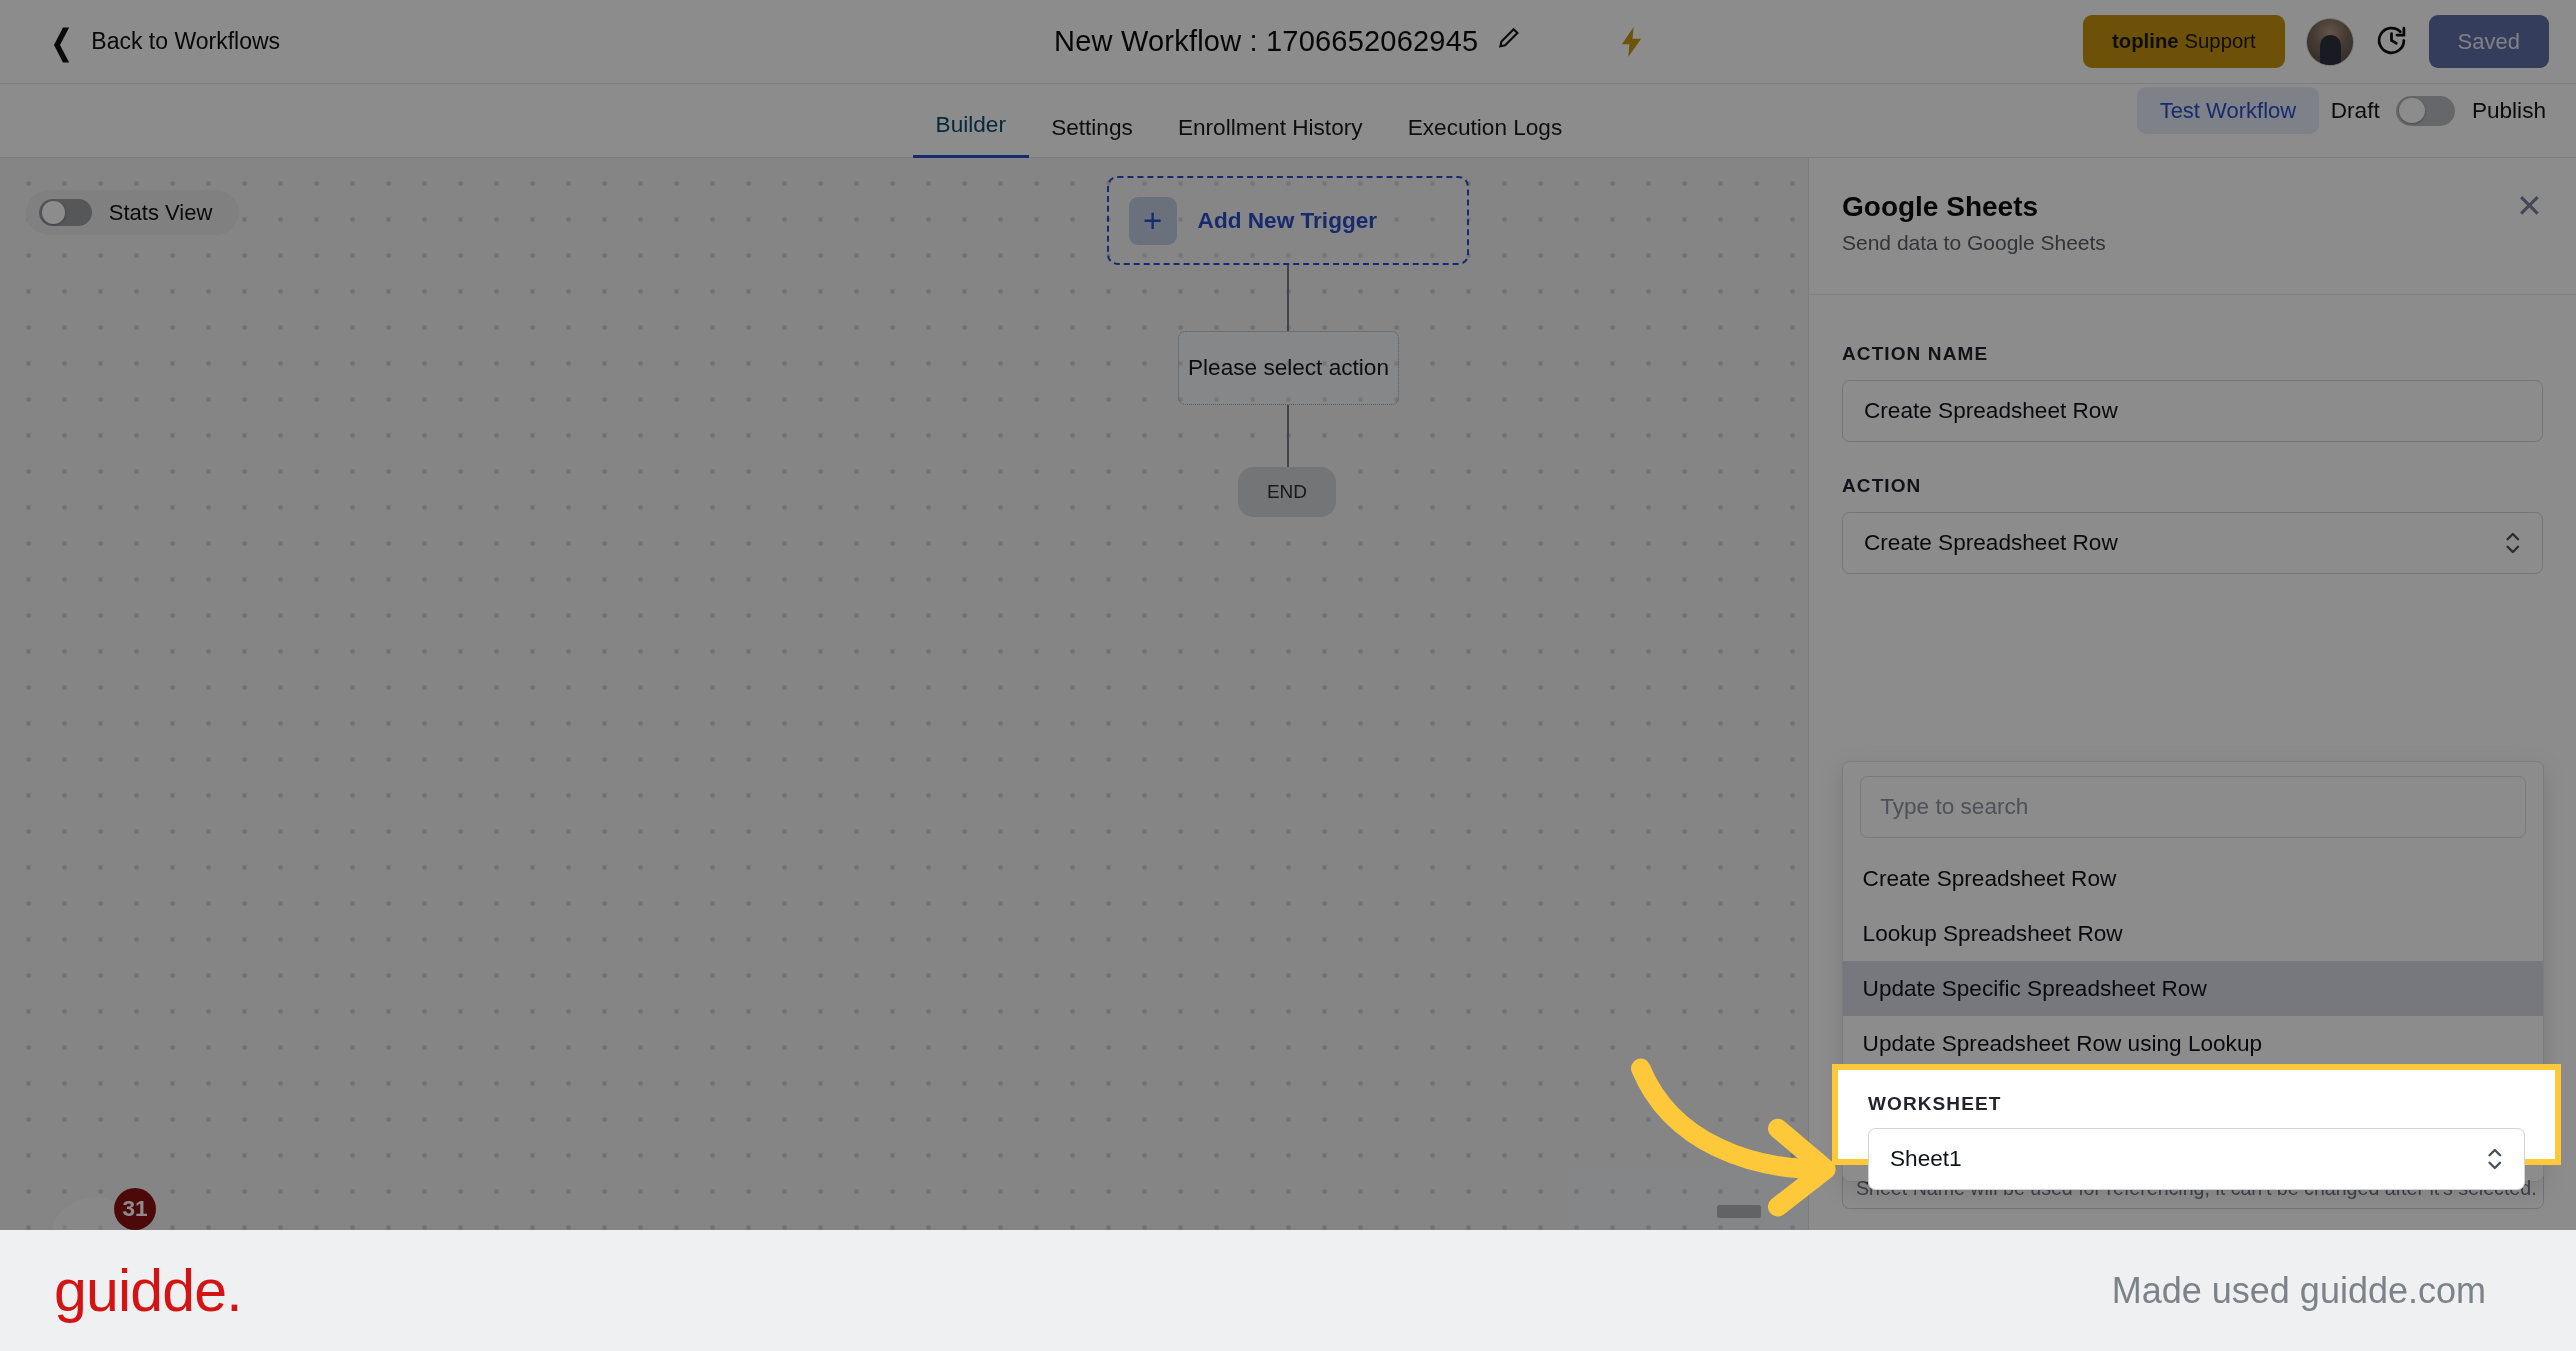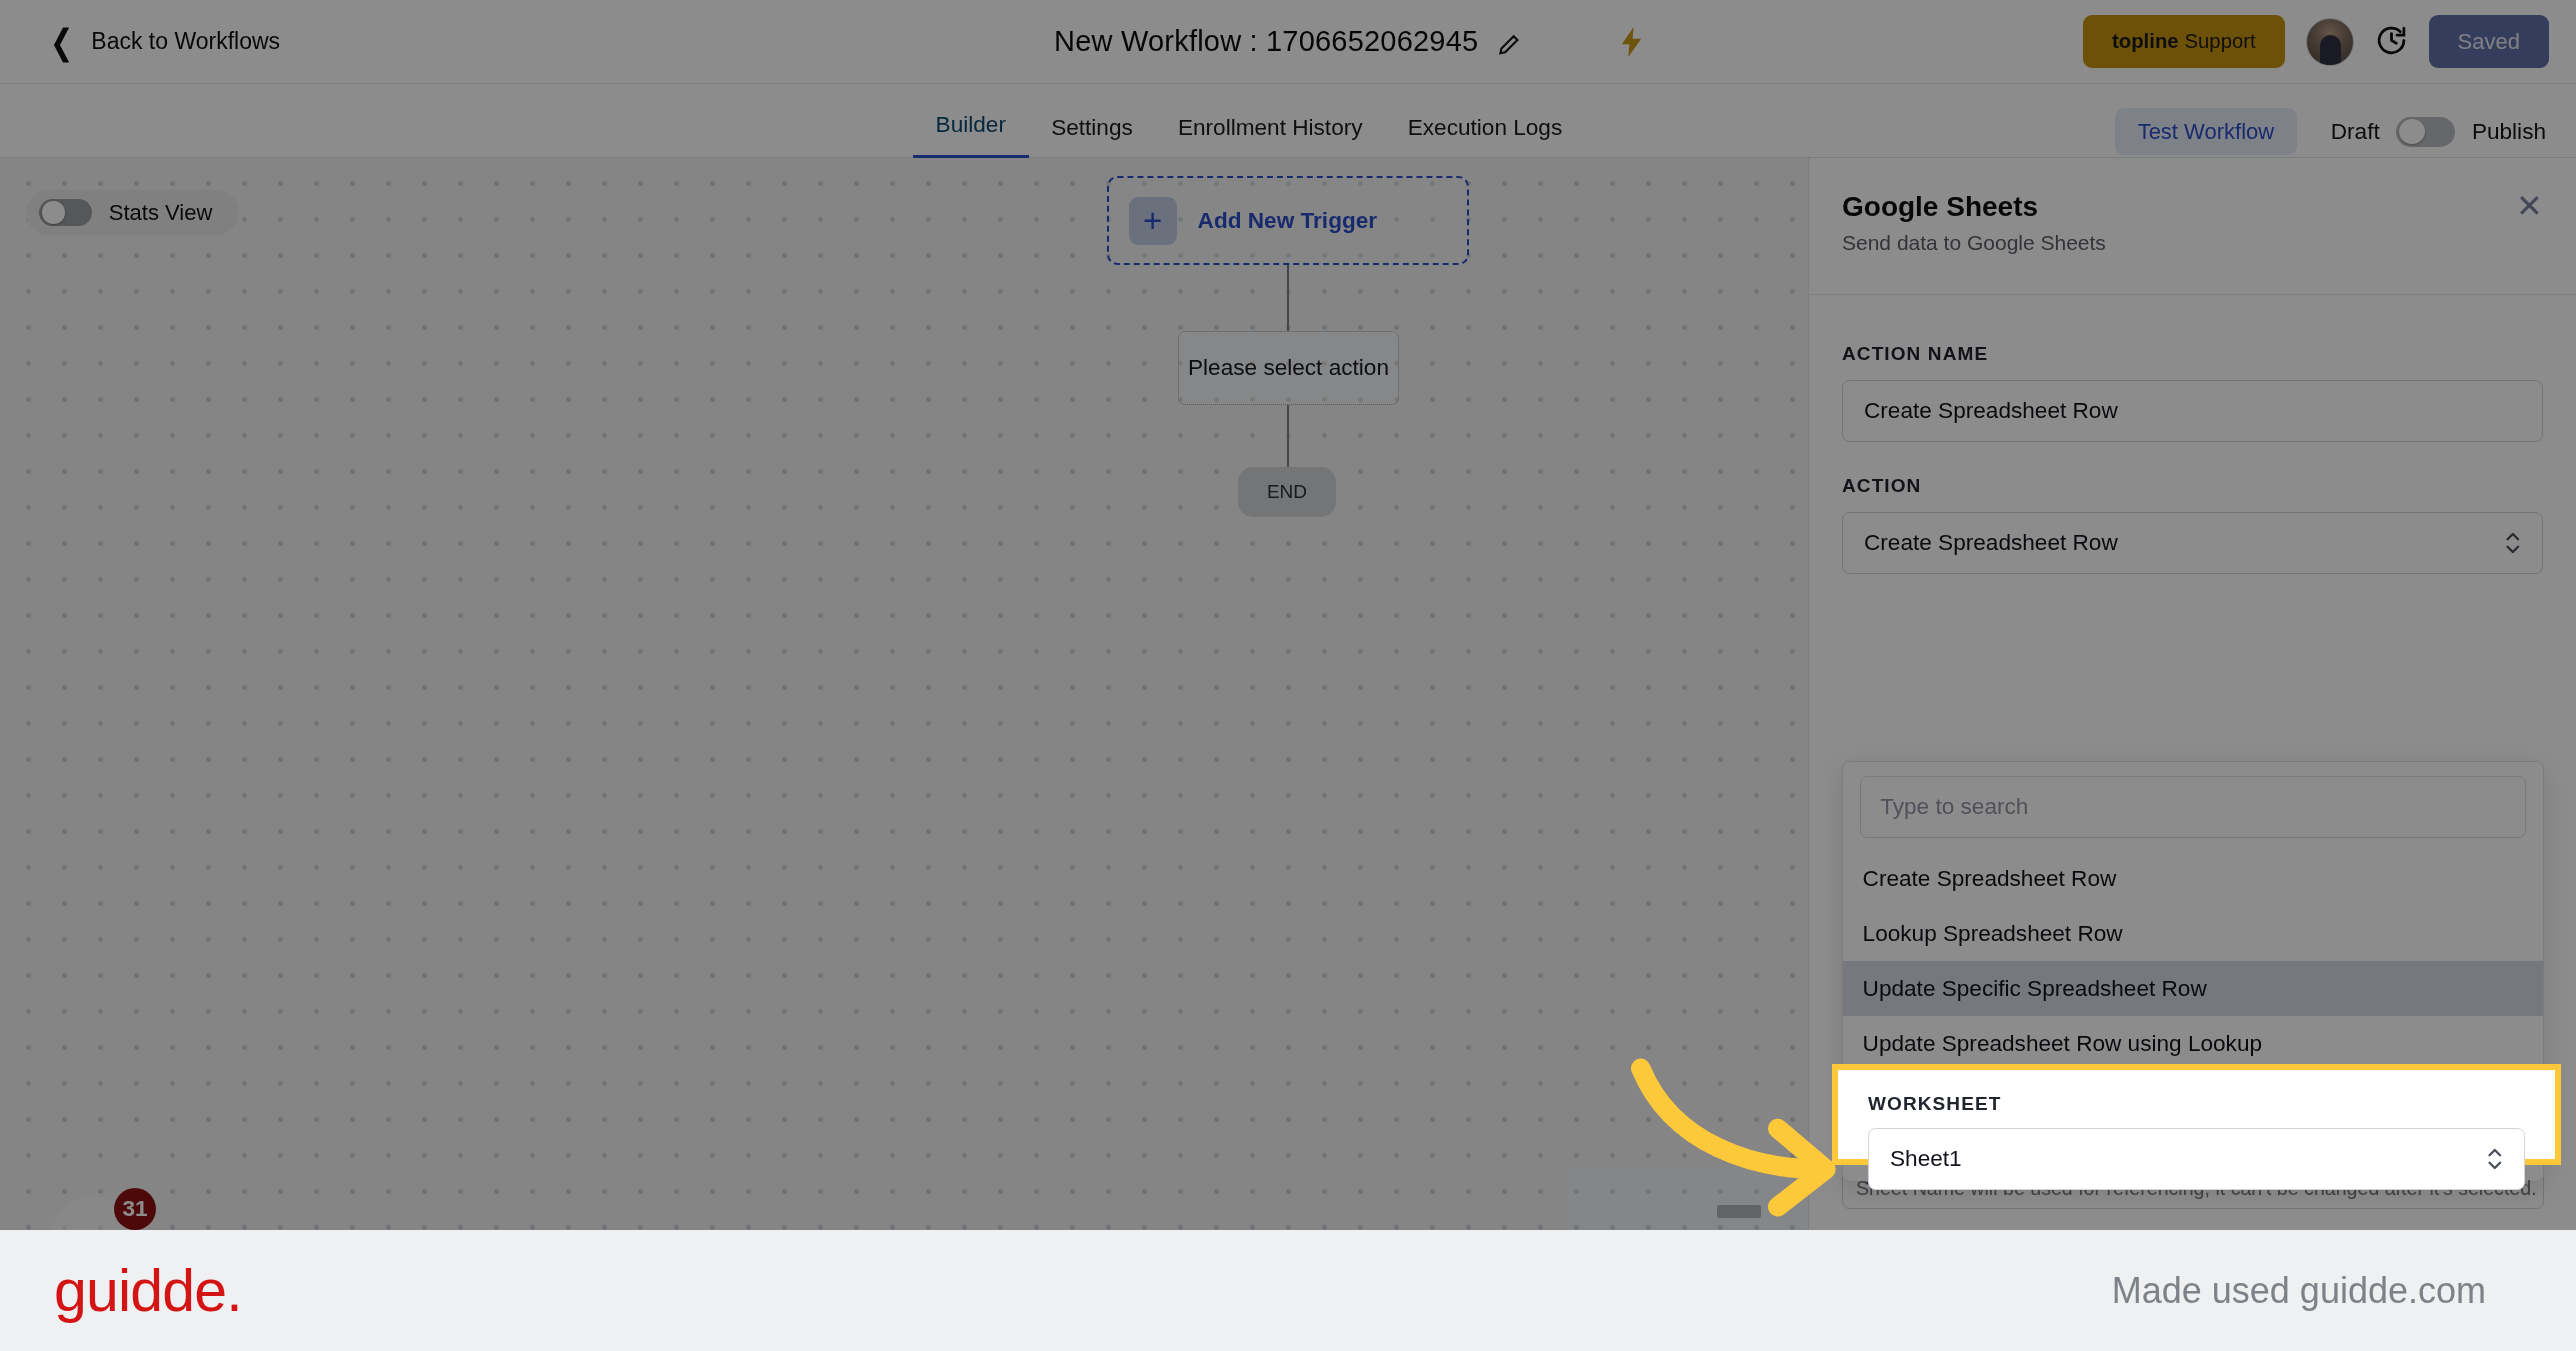--- a/index.html
+++ b/index.html
@@ -42,21 +42,21 @@
   }
   .back-chevron {
     font-size: 35px; line-height: 1; font-weight: 400;
     color: #111;
     transform: scaleX(0.8);
   }
   .back-label { font-size: 23px; color: #0f0f0f; }
 
   .title-wrap {
     position: absolute; left: 50%; transform: translateX(-50%);
-    display: flex; align-items: flex-end; gap: 18px;
+    display: flex; align-items: flex-start; gap: 18px;
     white-space: nowrap;
   }
   .wf-title { font-size: 29px; color: #0c0c0c; letter-spacing: 0.2px; }
   .pencil-icon { width: 25.6px; height: 25.6px; display:block; }
   .bolt-icon {
     position: absolute; left: 1618px;
     width: 27px; height: 30px;
   }
 
   .topbar-right {
@@ -111,22 +111,22 @@
     display: flex; align-items: flex-end; height: 74px; gap: 0;
   }
   .tab {
     font-size: 22.6px; color: #1b1b1b;
     padding: 0 22.6px 16.6px 22.6px;
     cursor: pointer; white-space: nowrap;
   }
   .tab.active { color: #0c4a6e; border-bottom: 3.8px solid #2d4ec8; }
 
   .tabbar-right {
-    position: absolute; right: 30px; top: 24px;
-    display: flex; align-items: center; gap: 34px;
+    position: absolute; right: 30px; top: 3px;
+    display: flex; align-items: center; gap: 12px;
   }
   .test-wf-btn {
     background: #e8ecf7; border-radius: 9px;
     height: 47px; padding: 0 22.6px;
     display: flex; align-items: center;
     color: #2d4ec8; font-size: 22px; cursor: pointer;
     white-space: nowrap;
   }
   .draft-pub { display:flex; align-items:center; gap: 16.6px; }
   .dp-label { font-size: 22.6px; color: #141414; }

